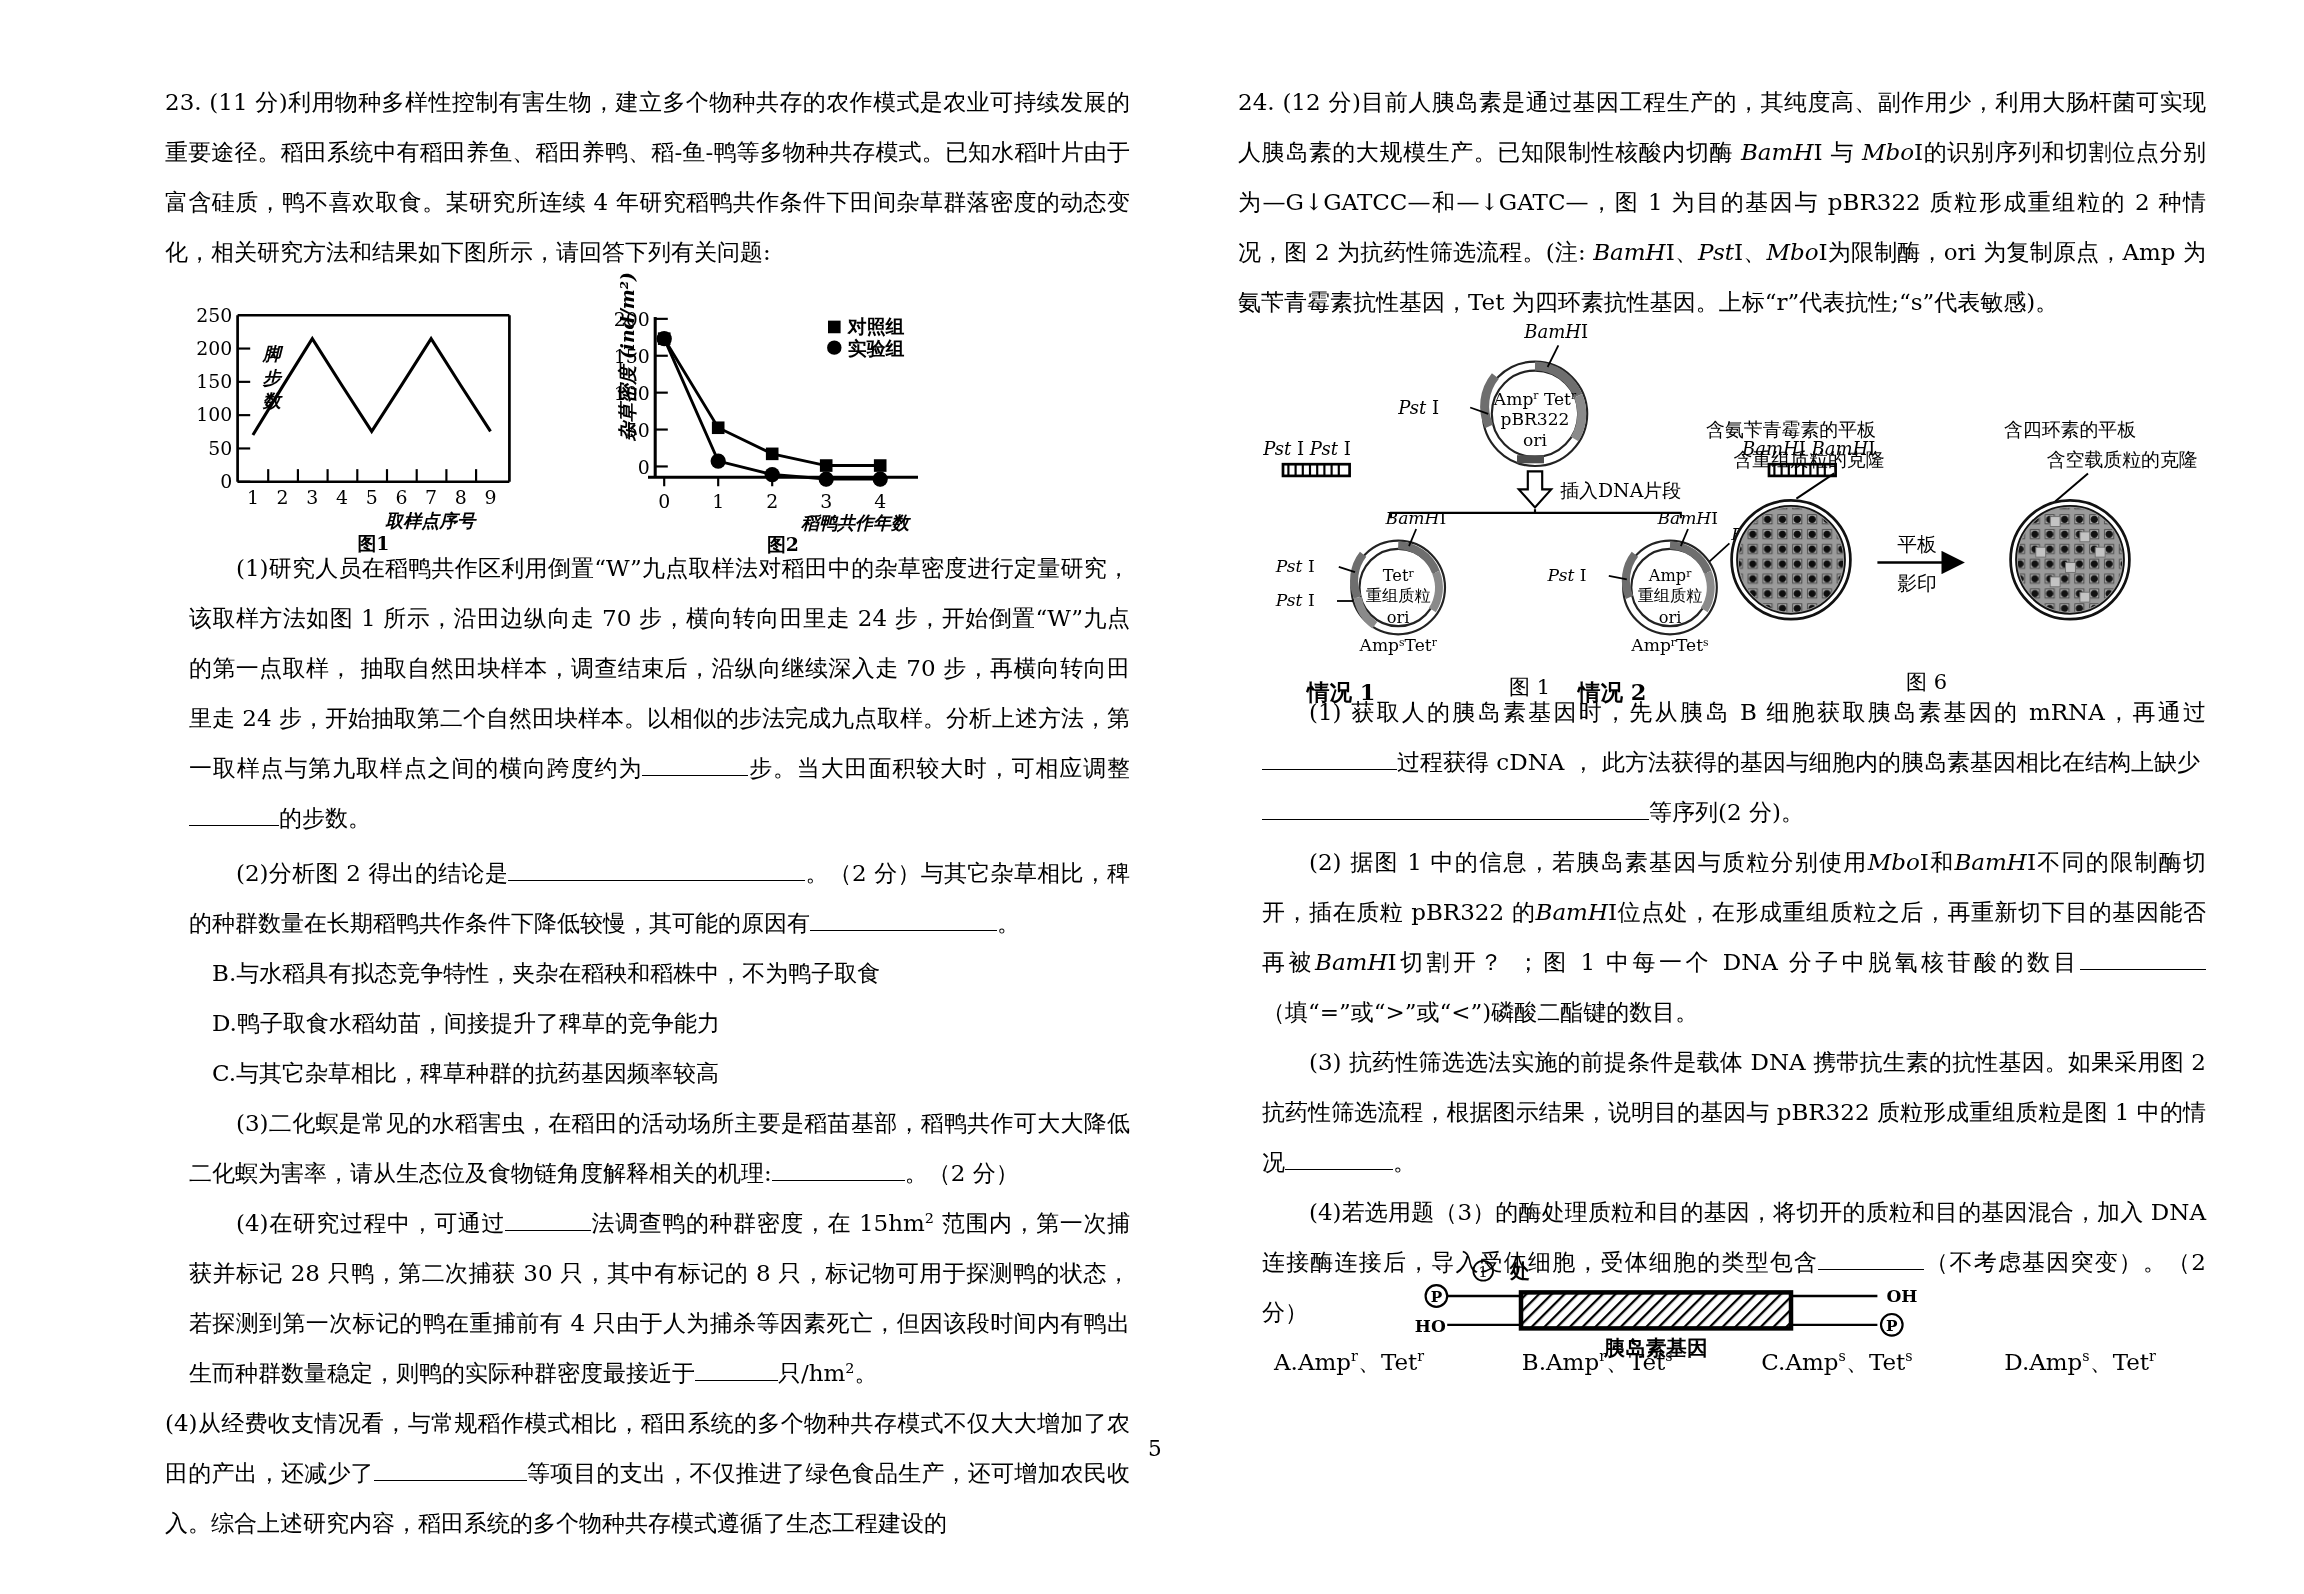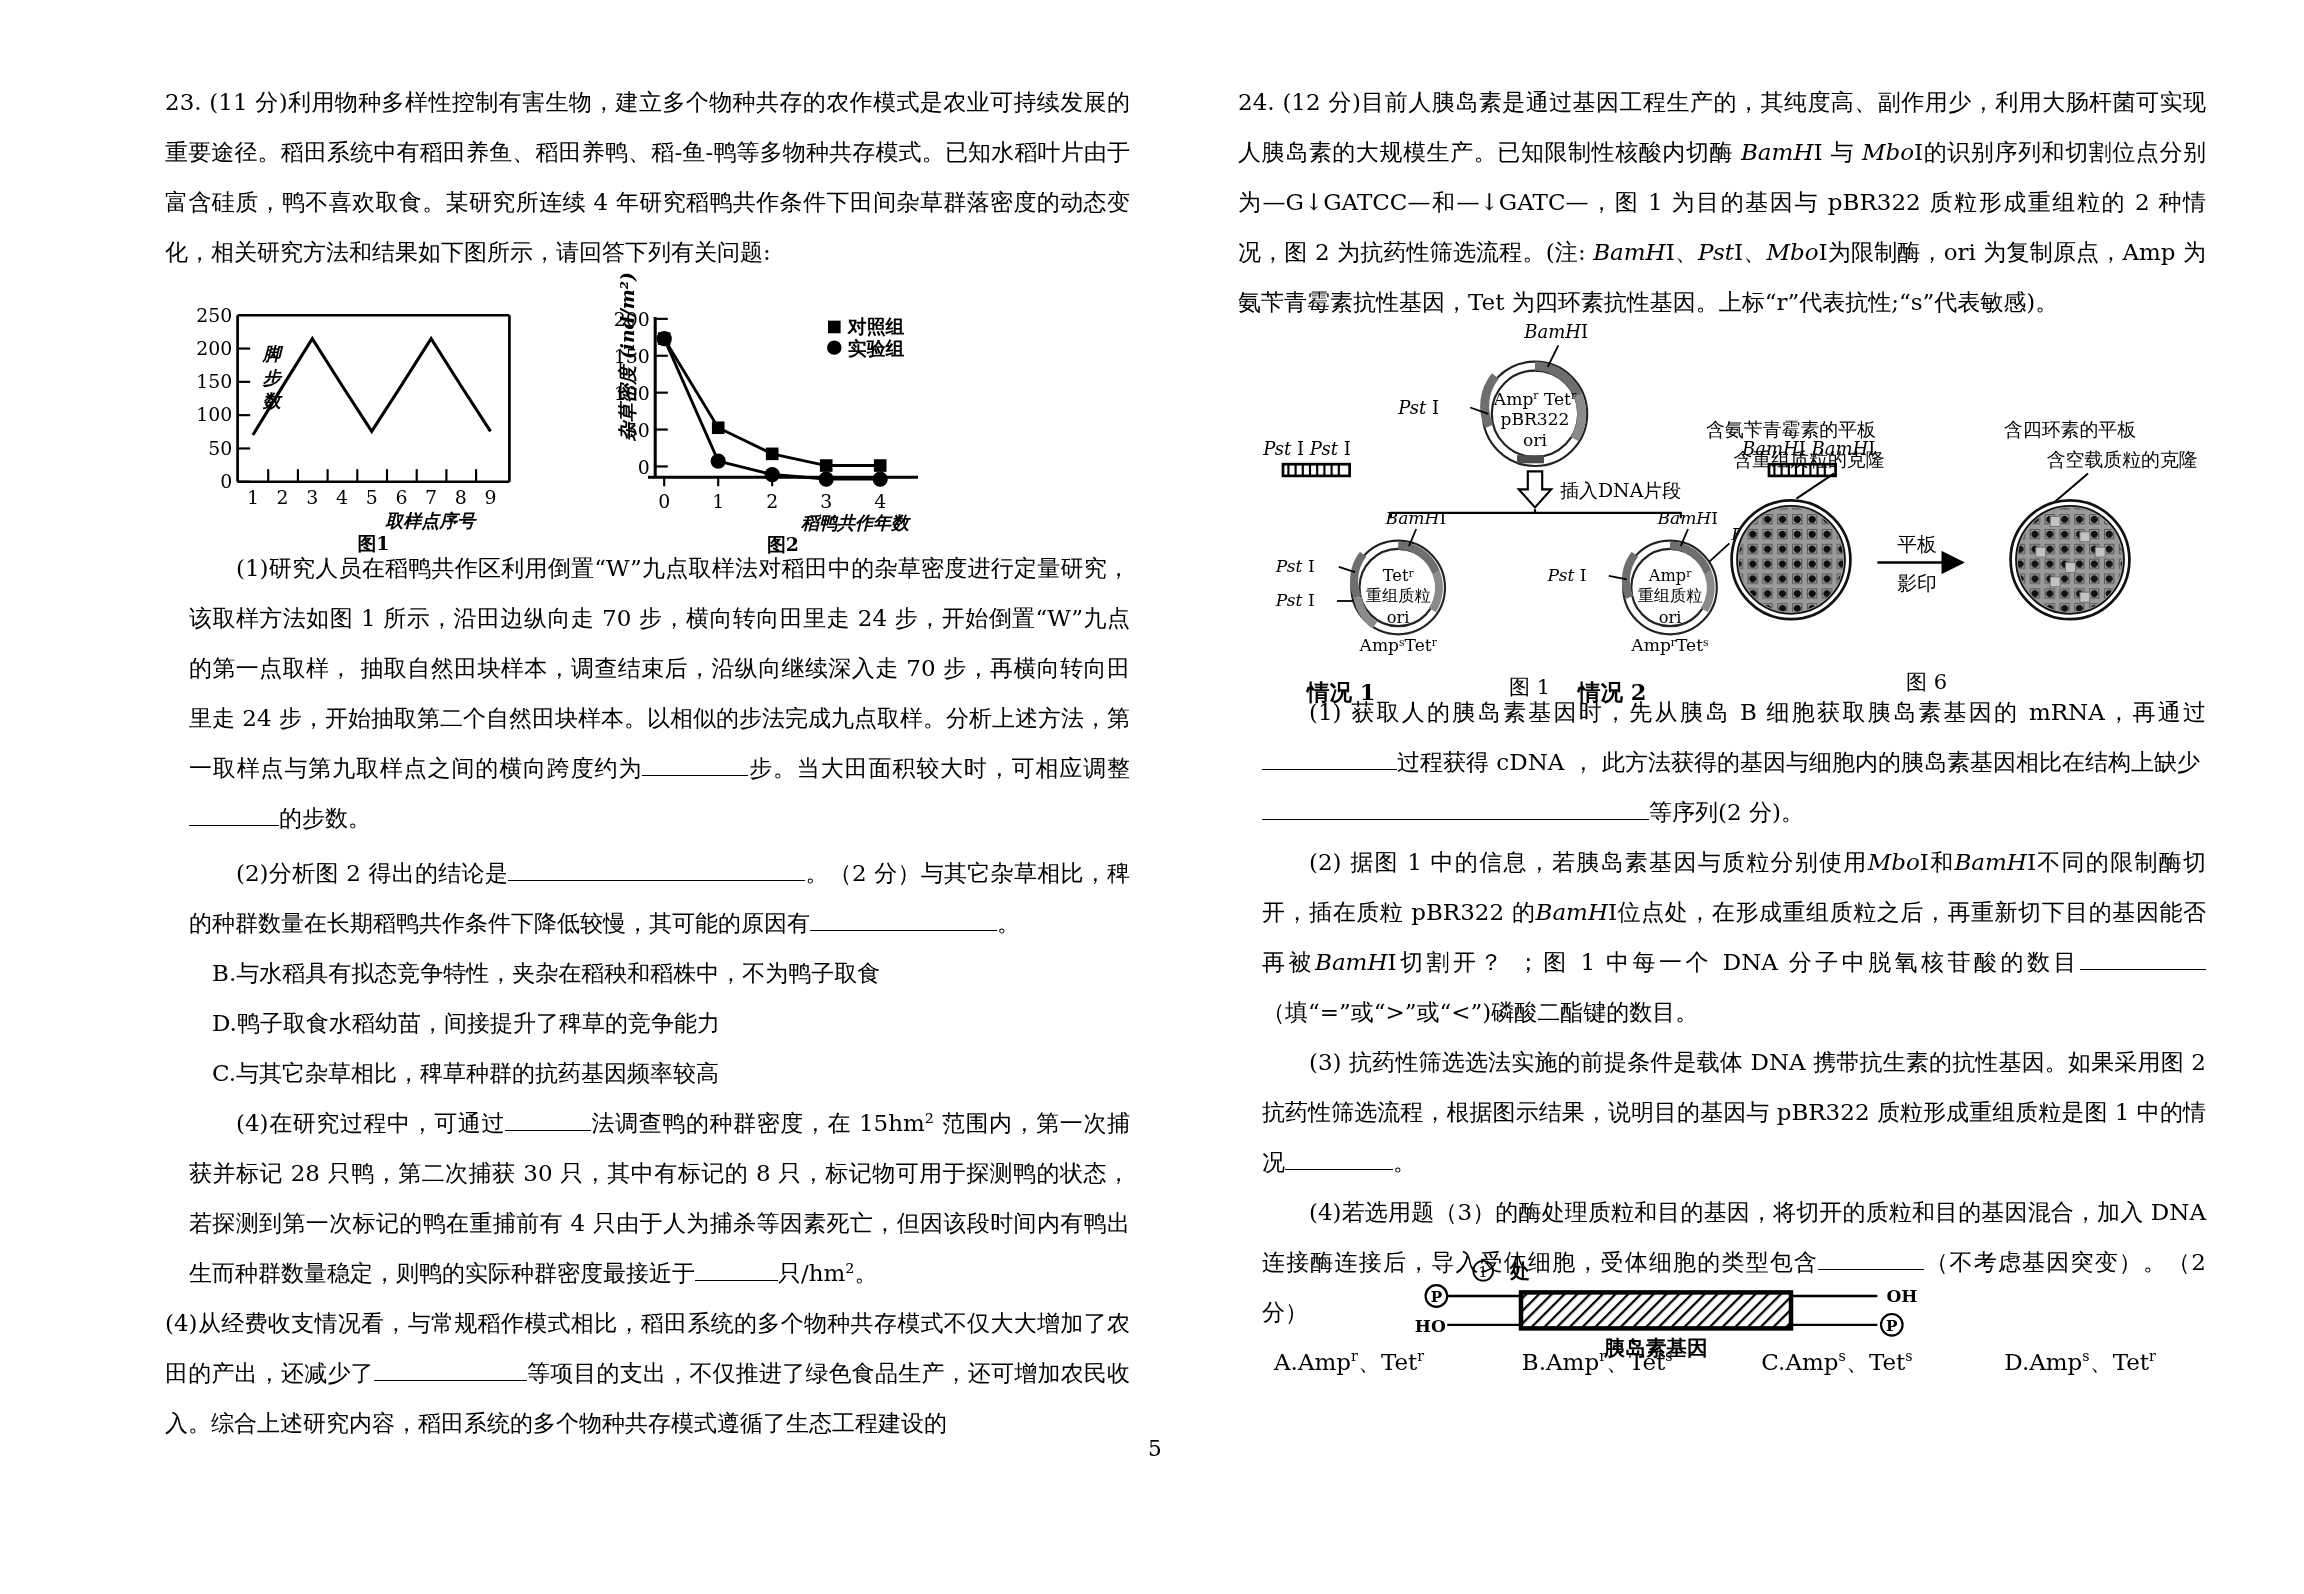--- a/index.html
+++ b/index.html
@@ -69,20 +69,23 @@
   </p>
 
   <p class="para i2" style="margin-top:5.4px;">
     <span>(2)分析图 2 得出的结论是</span><span class="blank" style="width:297px"></span><span>。（2 分）与其它杂草相比，稗的种群数量在长期稻鸭共作条件下降低较慢，其可能的原因有</span><span class="blank" style="width:187px"></span><span>。</span>
   </p>
 
   <p class="opt">B.与水稻具有拟态竞争特性，夹杂在稻秧和稻株中，不为鸭子取食</p>
   <p class="opt">D.鸭子取食水稻幼苗，间接提升了稗草的竞争能力</p>
   <p class="opt">C.与其它杂草相比，稗草种群的抗药基因频率较高</p>
 
+  <p class="para i2">
+    <span>(3)二化螟是常见的水稻害虫，在稻田的活动场所主要是稻苗基部，稻鸭共作可大大降低二化螟为害率，请从生态位及食物链角度解释相关的机理:</span><span class="blank" style="width:133px"></span><span>。（2 分）</span>
+  </p>
 
   <p class="para i2">
     <span>(4)在研究过程中，可通过</span><span class="blank" style="width:86px"></span><span>法调查鸭的种群密度，在 15hm² 范围内，第一次捕获并标记 28 只鸭，第二次捕获 30 只，其中有标记的 8 只，标记物可用于探测鸭的状态，若探测到第一次标记的鸭在重捕前有 4 只由于人为捕杀等因素死亡，但因该段时间内有鸭出生而种群数量稳定，则鸭的实际种群密度最接近于</span><span class="blank" style="width:83px"></span><span>只/hm²。</span>
   </p>
 
   <p class="para">
     <span>(4)从经费收支情况看，与常规稻作模式相比，稻田系统的多个物种共存模式不仅大大增加了农田的产出，还减少了</span><span class="blank" style="width:153px"></span><span>等项目的支出，不仅推进了绿色食品生产，还可增加农民收入。综合上述研究内容，稻田系统的多个物种共存模式遵循了生态工程建设的</span><br>
     
   </p>
 </div>

